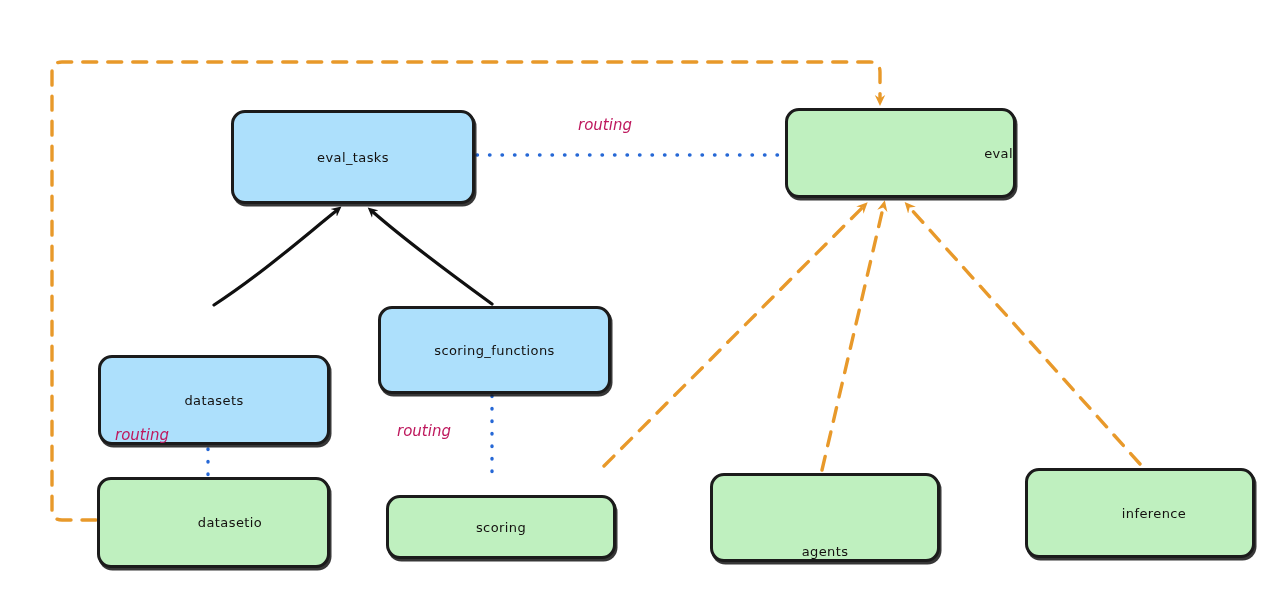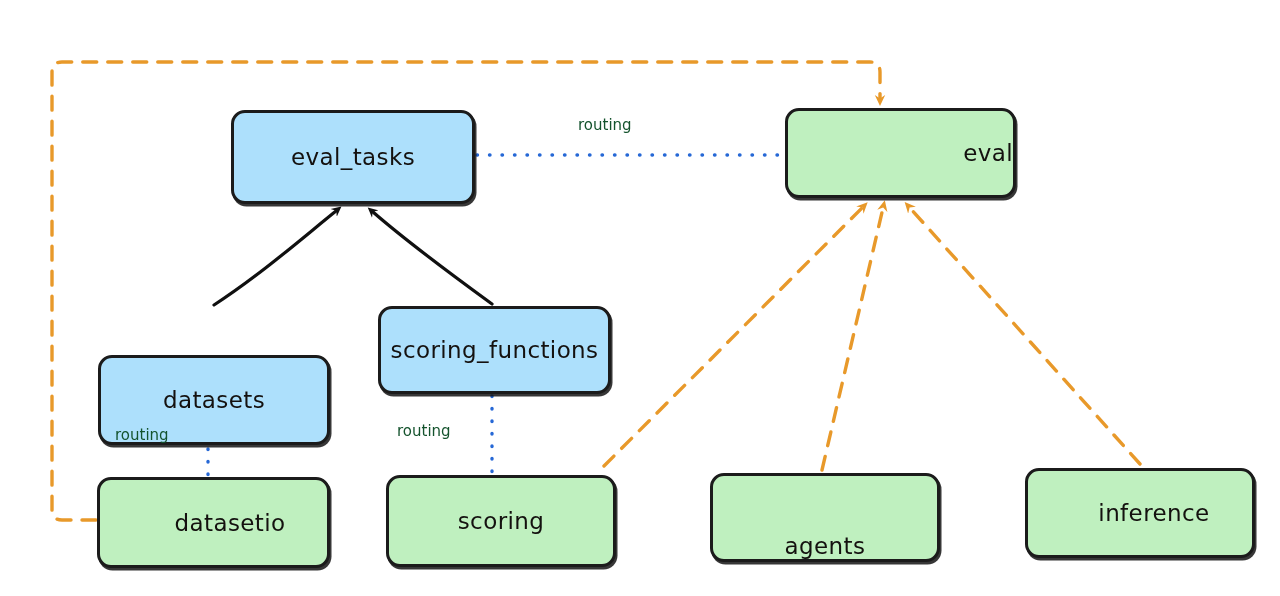--- a/index.html
+++ b/index.html
@@ -28,32 +28,33 @@
     box-sizing: border-box;
     border: 3px solid #1b1b1b;
     border-radius: 14px;
     display: flex;
     align-items: center;
     justify-content: center;
     box-shadow: 1.5px 2.5px 0 0 rgba(20,20,20,0.85);
   }
   .node-label {
     font-family: "DejaVu Sans", sans-serif;
-    font-size: 23px;
+    font-size: 13px;
     color: #14110f;
     letter-spacing: 0.4px;
     white-space: nowrap;
     text-align: center;
   }
   .edge-label {
     position: absolute;
     font-family: "DejaVu Sans", sans-serif;
     font-size: 15px;
-    color: #14532d;
+    color: #be185d;
     white-space: nowrap;
+    font-style: italic;
   }
 </style>
 </head>
 <body>
 
 <div id="canvas">
 
   <svg class="edge-layer" viewBox="0 0 1280 596" width="1280" height="596">
     <defs>
       <marker id="arrow-black" markerWidth="11" markerHeight="11" refX="3" refY="5.5" orient="auto" markerUnits="userSpaceOnUse">
@@ -114,21 +115,21 @@
   </div>
 
   <div class="node" style="left:378px; top:306px; width:233px; height:88px; background:#ade0fc;justify-content:center;">
     <span class="node-label">scoring_functions</span>
   </div>
 
   <div class="node" style="left:97px; top:477px; width:233px; height:91px; background:#bff0bf;padding-left:33px;">
     <span class="node-label">datasetio</span>
   </div>
 
-  <div class="node" style="left:386px; top:475px; width:230px; height:92px; background:#bff0bf;">
+  <div class="node" style="left:386px; top:495px; width:230px; height:64px; background:#bff0bf;">
     <span class="node-label">scoring</span>
   </div>
 
   <div class="node" style="left:710px; top:473px; width:230px; height:89px; background:#bff0bf;align-items:flex-end;">
     <span class="node-label">agents</span>
   </div>
 
   <div class="node" style="left:1025px; top:468px; width:230px; height:90px; background:#bff0bf;padding-left:28px;">
     <span class="node-label">inference</span>
   </div>

